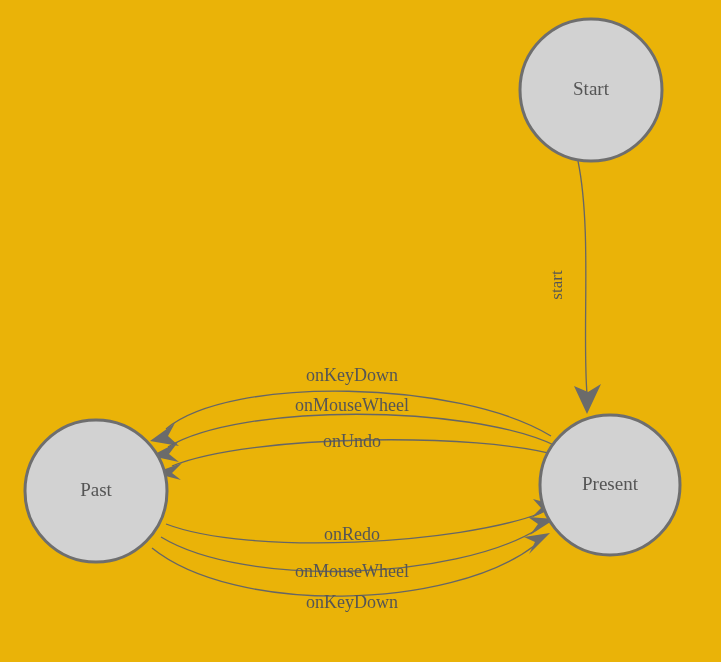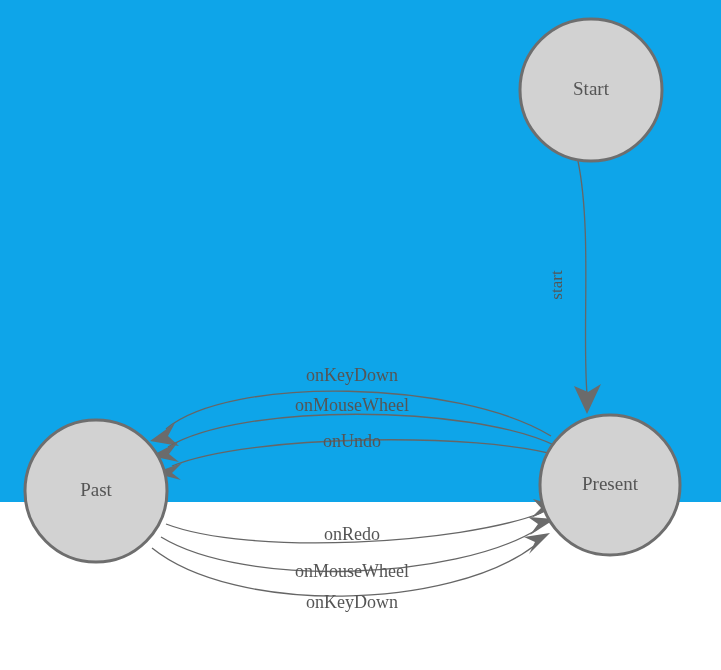--- a/index.html
+++ b/index.html
@@ -9,22 +9,22 @@
   }
   body {
     width: 721px;
     height: 670px;
     overflow: hidden;
     font-family: "Liberation Serif", "DejaVu Serif", serif;
   }
   #diagram-root {
     position: relative;
     width: 721px;
-    height: 502px;
-    background: #0ea5e9;
+    height: 662px;
+    background: #eab308;
   }
   svg.diagram-canvas {
     display: block;
     width: 721px;
     height: 670px;
   }
   .node-shape {
     fill: #d2d2d2;
     stroke: #6e6e6e;
     stroke-width: 3;

